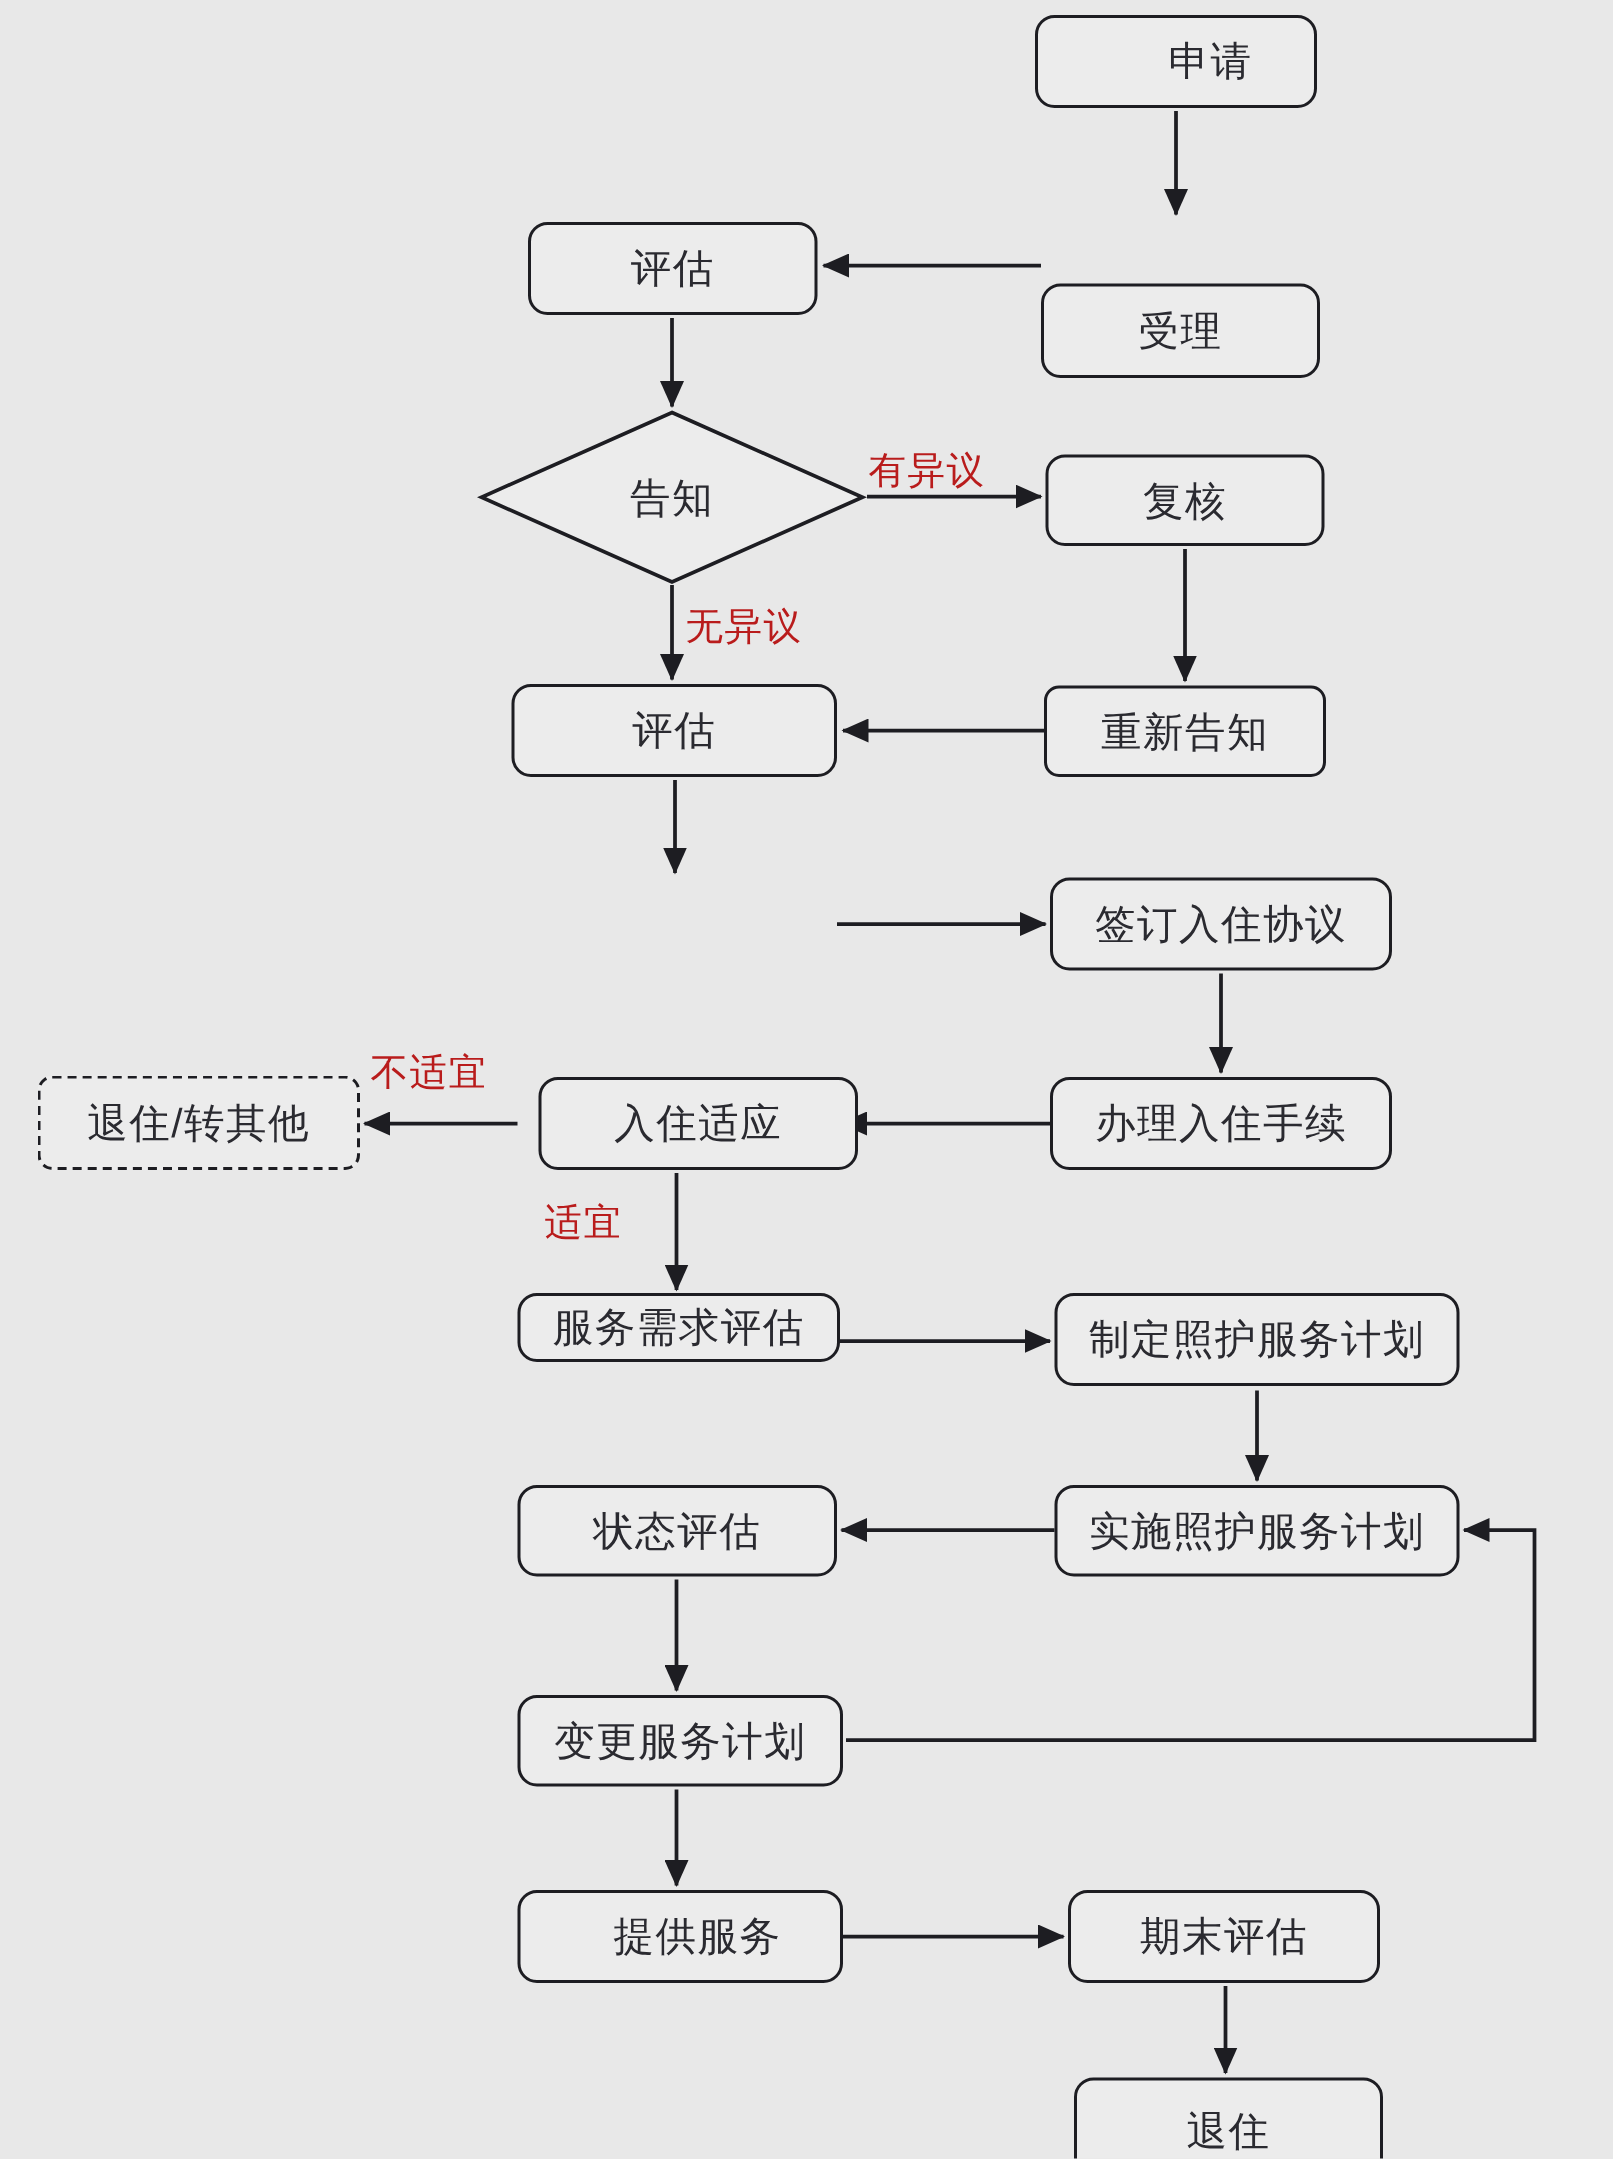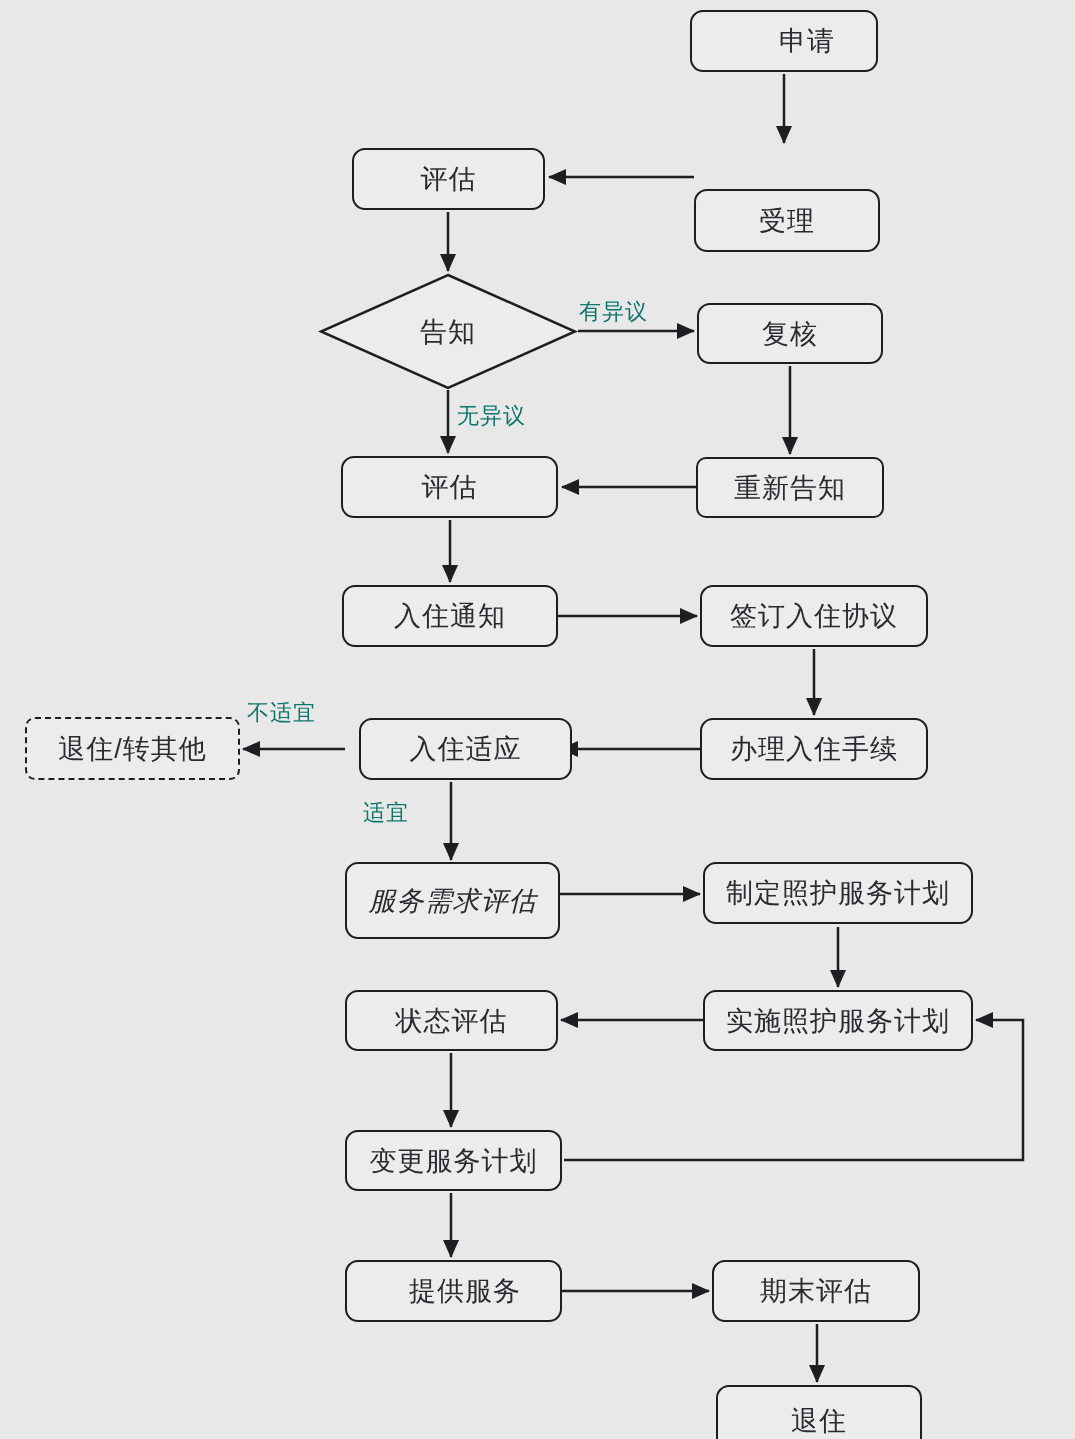--- a/index.html
+++ b/index.html
@@ -58,22 +58,22 @@
   }
   .diamond .dlabel {
     position: relative;
     font-size: 27px;
     color: #2a2a30;
     letter-spacing: 1px;
     font-family: Liberation Mono, monospace;
   }
   .edge-label {
     position: absolute;
-    font-size: 22px;
-    color: #0f766e;
+    font-size: 25px;
+    color: #b91c1c;
     letter-spacing: 1px;
     white-space: nowrap;
   }
 </style>
 </head>
 <body>
 
 <div class="canvas">
 
   <svg class="connectors" viewBox="0 0 1075 1439" xmlns="http://www.w3.org/2000/svg">
@@ -119,31 +119,30 @@
     </svg>
     <span class="dlabel">告知</span>
   </div>
 
   <div class="node" style="left:697px; top:303px; width:186px; height:61px;">复核</div>
 
   <div class="node" style="left:696px; top:457px; width:188px; height:61px;border-radius:10px;">重新告知</div>
 
   <div class="node" style="left:341px; top:456px; width:217px; height:62px;">评估</div>
 
-  <div class="node" style="left:342px; top:585px; width:216px; height:62px;">入住通知</div>
 
   <div class="node" style="left:700px; top:585px; width:228px; height:62px;">签订入住协议</div>
 
   <div class="node" style="left:700px; top:718px; width:228px; height:62px;">办理入住手续</div>
 
   <div class="node" style="left:345px; top:718px; width:213px; height:62px;margin-left:14px;">入住适应</div>
 
   <div class="node dashed" style="left:25px; top:717px; width:215px; height:63px;">退住/转其他</div>
 
-  <div class="node" style="left:345px; top:862px; width:215px; height:77px;font-style:italic;">服务需求评估</div>
+  <div class="node" style="left:345px; top:862px; width:215px; height:46px;">服务需求评估</div>
 
   <div class="node" style="left:703px; top:862px; width:270px; height:62px;">制定照护服务计划</div>
 
   <div class="node" style="left:703px; top:990px; width:270px; height:61px;">实施照护服务计划</div>
 
   <div class="node" style="left:345px; top:990px; width:213px; height:61px;">状态评估</div>
 
   <div class="node" style="left:345px; top:1130px; width:217px; height:61px;">变更服务计划</div>
 
   <div class="node" style="left:345px; top:1260px; width:217px; height:62px;padding-left:23px;">提供服务</div>

